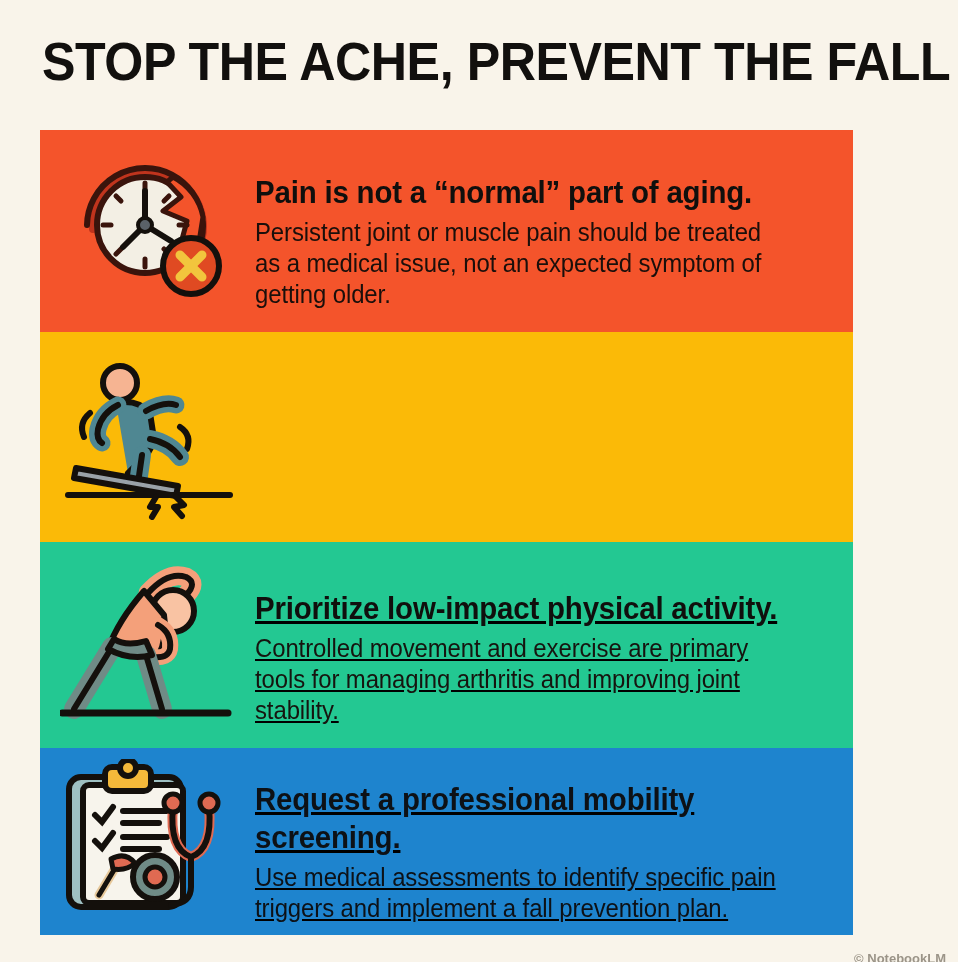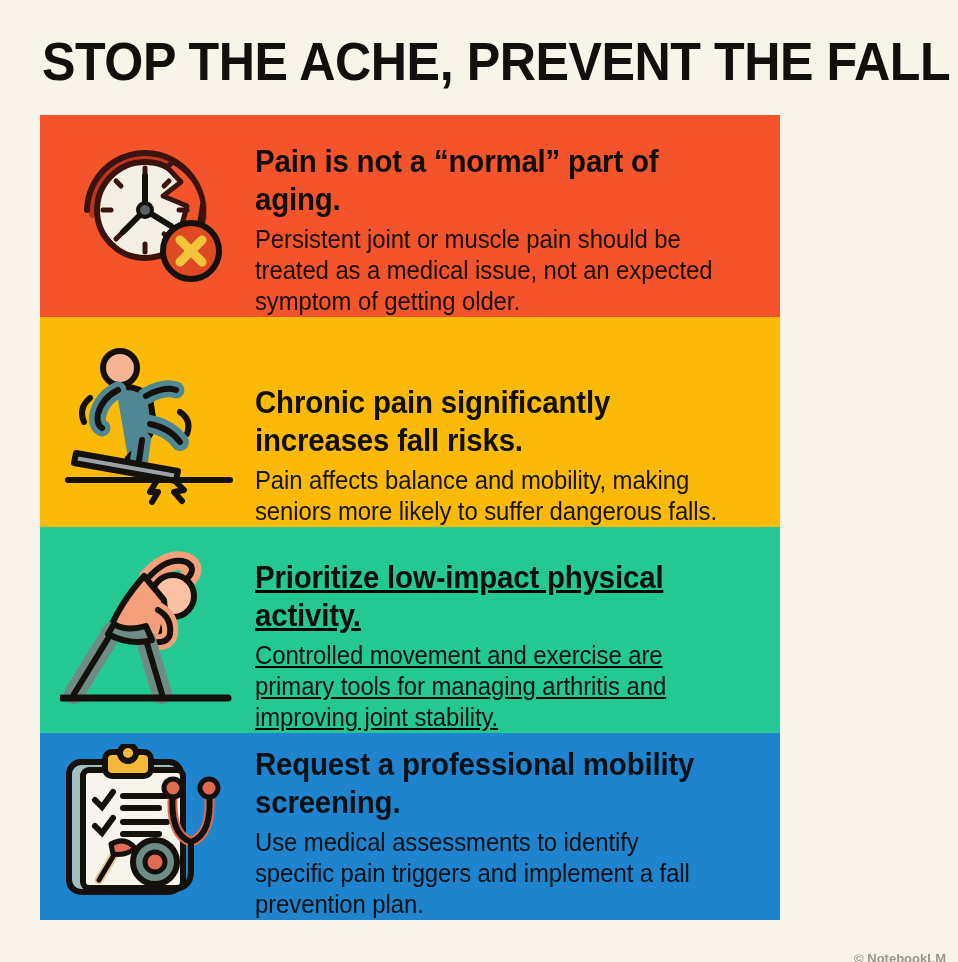--- a/index.html
+++ b/index.html
@@ -20,28 +20,29 @@
     line-height:58px;
     letter-spacing:-0.5px;
     color:#12100e;
     transform:scaleX(0.93);
     transform-origin:left top;
     white-space:nowrap;
   }
 
   
   .band{
-    position:absolute;left:40px;width:740px;
-    display:flex;align-items:flex-end;
+    position:absolute;left:40px;width:813px;
+    display:flex;align-items:center;
     overflow:hidden;
+    margin-top:15px;
   }
   .band-1{top:115px;height:202px;background:#f4542b;}
   .band-2{top:317px;height:210px;background:#fbba07;}
   .band-3{top:527px;height:206px;background:#23c892;}
-  .band-4{top:733px;height:187px;background:#1e84ce;}
+  .band-4{top:733px;height:187px;background:#1e84ce;text-decoration:underline;}
 
   .icon-cell{
     width:215px;flex:0 0 215px;
     display:flex;align-items:center;justify-content:center;
     height:100%;
   }
   .text-cell{
     flex:1 1 auto;
     padding-right:18px;
     padding-top:18px;
@@ -148,24 +149,20 @@
         <path d="M84 100 L80 128" fill="none" stroke="#4f8792" stroke-width="18" stroke-linecap="round"></path>
         <path d="M84 100 L80 128" fill="none" stroke="#14100c" stroke-width="6" stroke-linecap="round"></path>
         <path d="M18 113 L120 131 L118 141 L16 123 Z" fill="#9aa2a8" stroke="#14100c" stroke-width="6" stroke-linejoin="round"></path>
         <line x1="10" y1="140" x2="172" y2="140" stroke="#14100c" stroke-width="6" stroke-linecap="round"></line>
         <g fill="none" stroke="#14100c" stroke-width="6" stroke-linecap="round" stroke-linejoin="round">
           <path d="M98 142 L92 152 L100 152 L94 162"></path>
           <path d="M118 142 L126 150 L116 152 L124 161"></path>
         </g>
       </svg>
     </div>
-    <div class="text-cell">
-      <p class="head">Chronic pain significantly increases fall risks.</p>
-      <p class="body">Pain affects balance and mobility, making seniors more likely to suffer dangerous falls.</p>
-    </div>
   </div>
 
   <div class="band band-3">
     <div class="icon-cell">
       <svg width="175" height="165" viewBox="0 0 175 165">
         <path d="M88 30 Q108 8 126 14 Q138 20 126 32" fill="none" stroke="#f4a07a" stroke-width="19" stroke-linecap="round"></path>
         <path d="M88 30 Q108 8 126 14 Q138 20 126 32" fill="none" stroke="#14100c" stroke-width="6" stroke-linecap="round"></path>
         <circle cx="113" cy="48" r="21" fill="#f9c3a3" stroke="#14100c" stroke-width="6"></circle>
         <path d="M84 28 Q58 58 48 86 L98 94 Q108 74 104 52 Z" fill="#f4a07a" stroke="#14100c" stroke-width="6" stroke-linejoin="round"></path>
         <path d="M98 62 Q112 70 110 86 Q108 96 92 94" fill="none" stroke="#f4a07a" stroke-width="16" stroke-linecap="round"></path>

